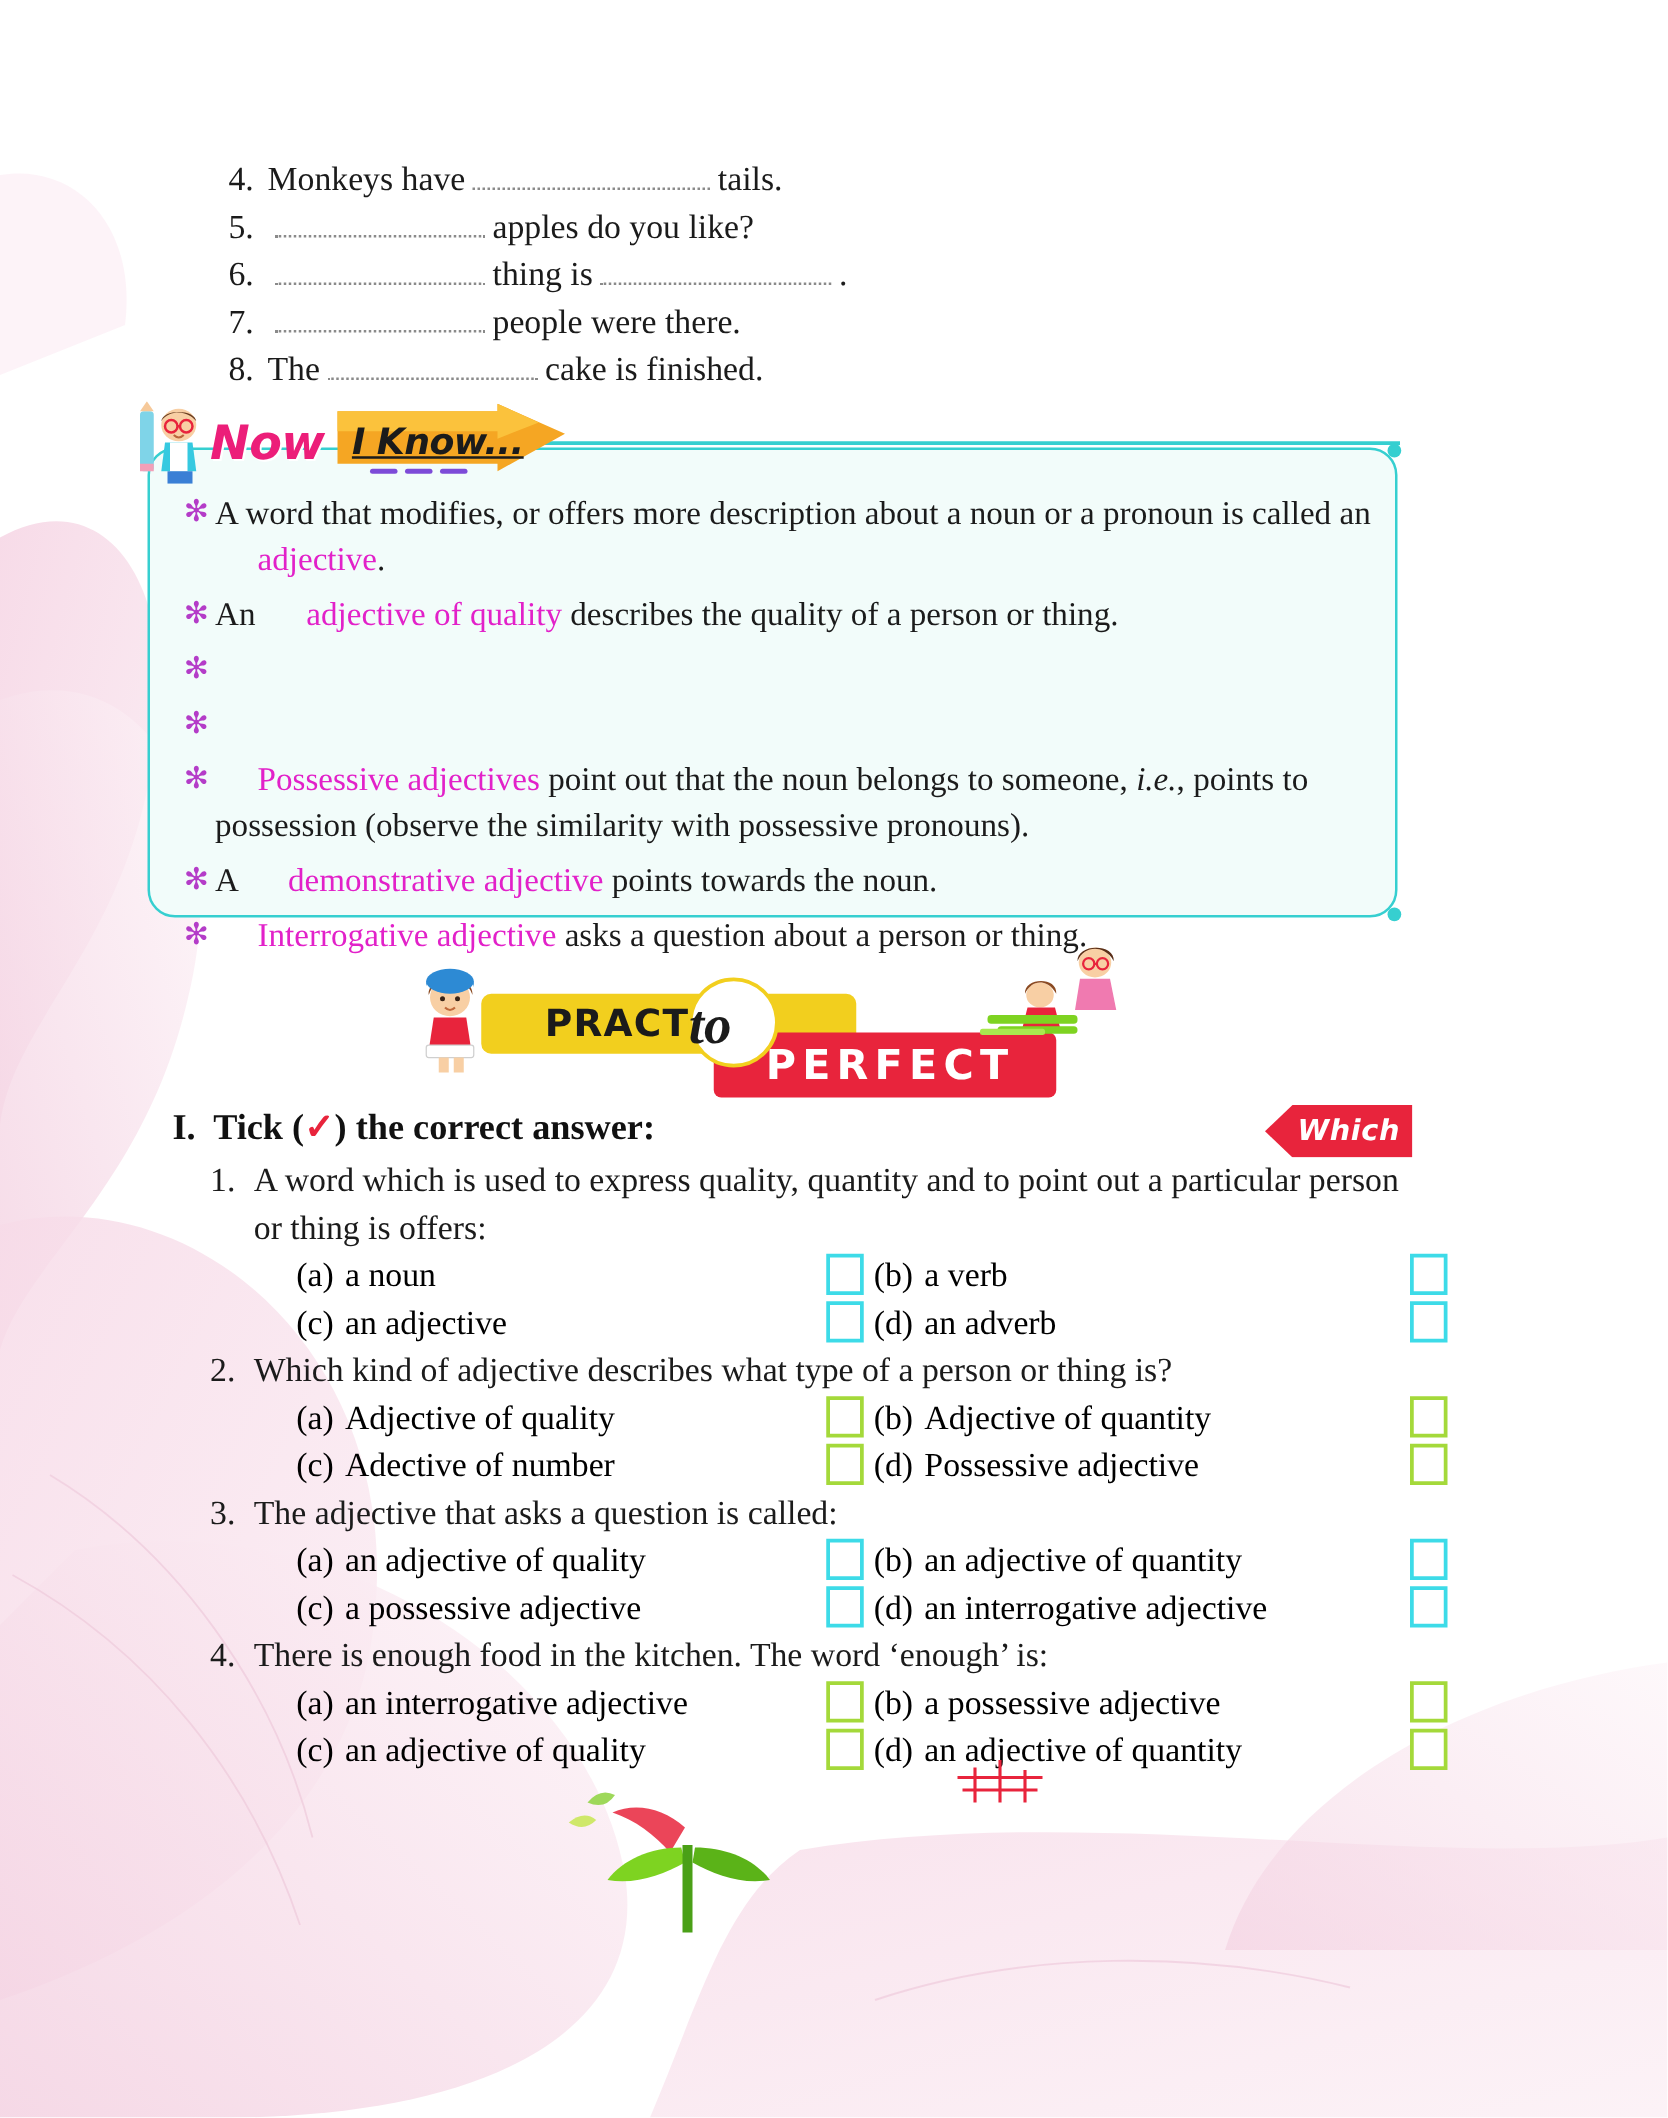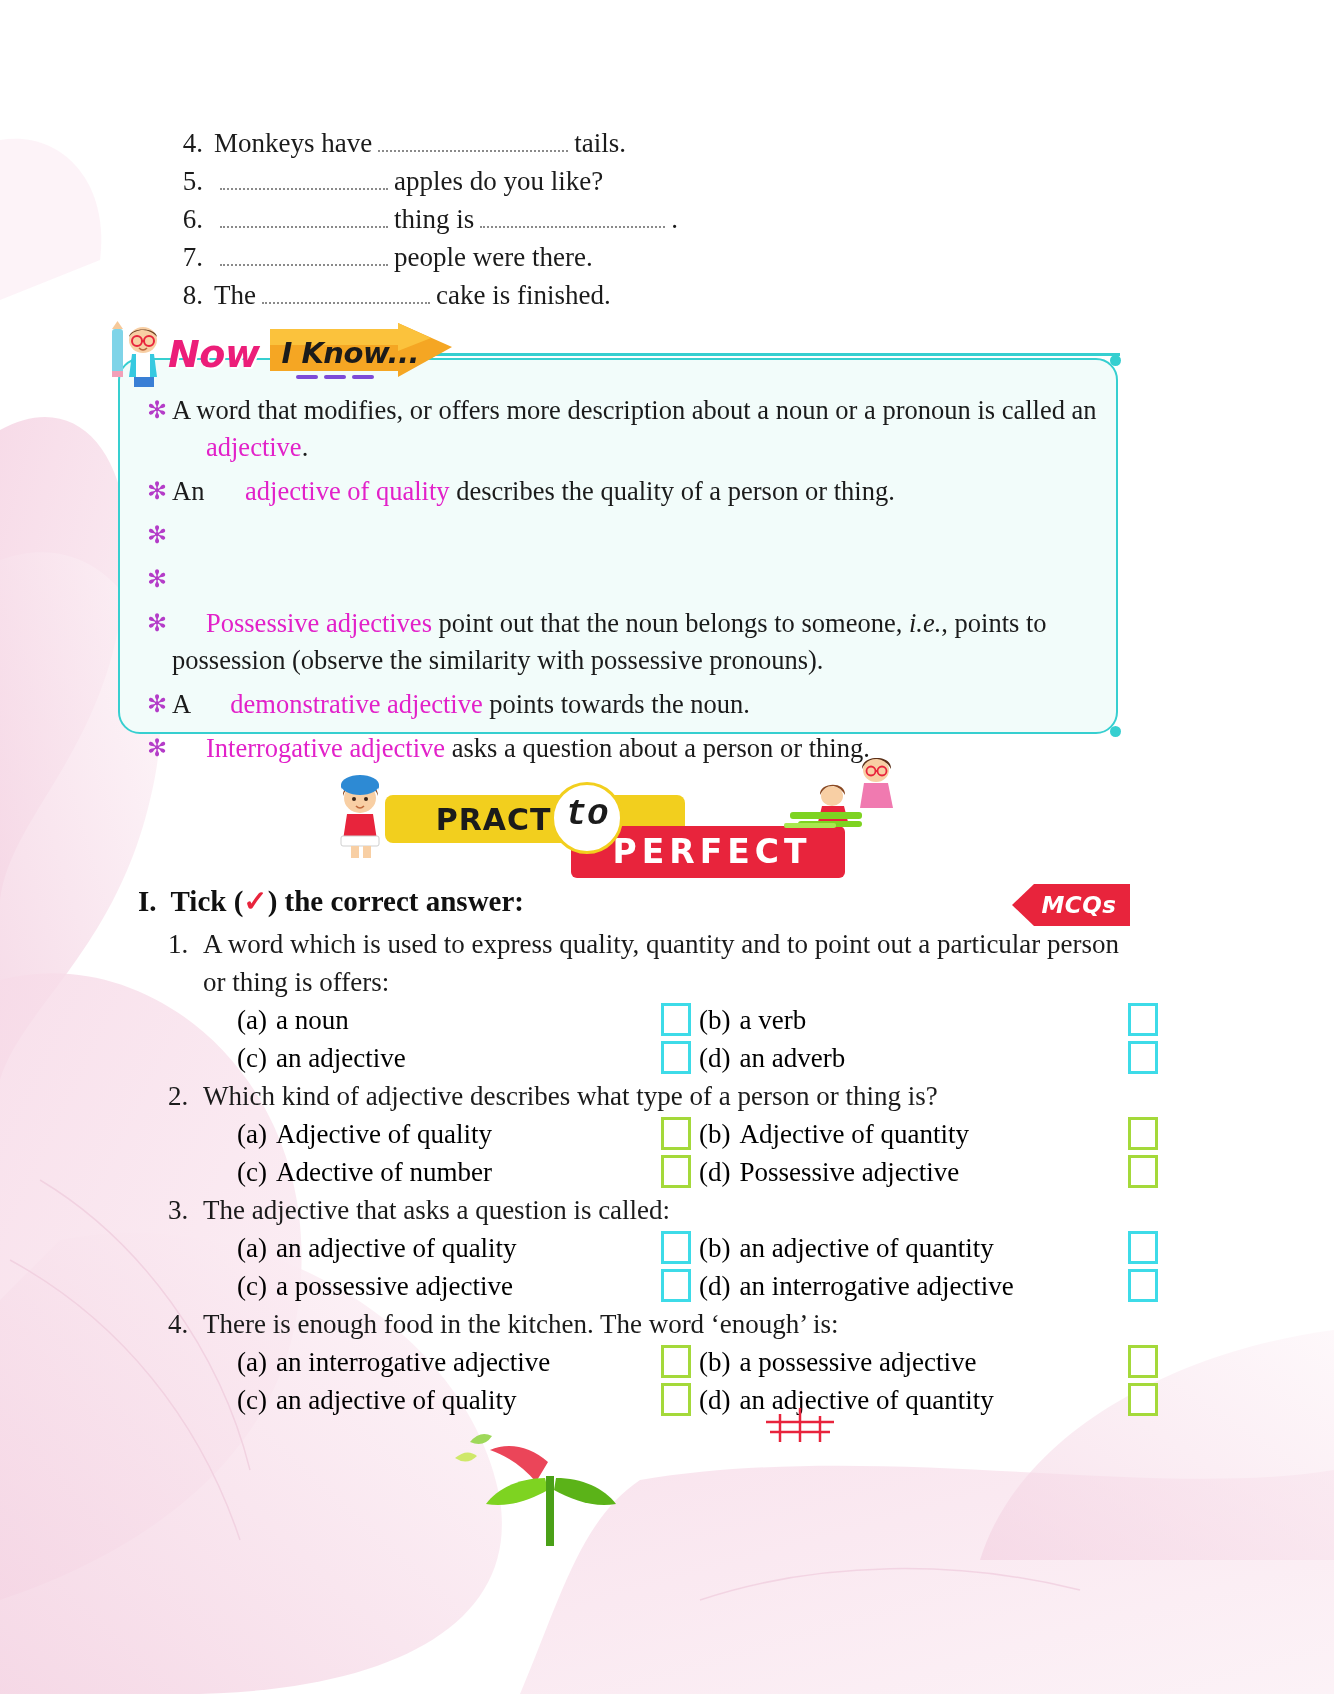--- a/index.html
+++ b/index.html
@@ -105,20 +105,21 @@
   .nik-badge-text {
     position: absolute;
     left: 16px;
     top: 13px;
     font-family: "DejaVu Sans", sans-serif;
     font-weight: bold;
     font-style: italic;
     font-size: 29px;
     color: #1b1b1b;
     letter-spacing: -0.5px;
+    text-decoration: underline;
   }
   .nik-line {
     position: absolute;
     left: 398px;
     top: 353px;
     width: 722px;
     height: 3px;
     background: #36cfd0;
     z-index: 8;
   }
@@ -217,25 +218,25 @@
     height: 72px;
     border-radius: 50%;
     background: #ffffff;
     border: 3px solid #f2cf1e;
   }
   .p2p-to {
     position: absolute;
     left: 226px;
     top: 42px;
     width: 72px;
-    text-align: center;
-    font-family: Liberation Mono, monospace;
+    text-align: left;
+    font-family: Liberation Serif, serif;
     font-style: italic;
     font-weight: bold;
-    font-size: 36px;
+    font-size: 44px;
     color: #1b1b1b;
   }
   .p2p-kid-l { position: absolute; left: 0px; top: 18px; width: 70px; height: 90px; }
   .p2p-kid-r { position: absolute; left: 455px; top: 0px; width: 130px; height: 85px; }
 
   
   .sec-head {
     position: absolute;
     left: 138px;
     top: 884px;
@@ -522,21 +523,21 @@
   </div>
 
   <div class="sec-head">
     <span class="rn">I.</span>
     <span>Tick (</span>
     <span class="tick">✓</span>
     <span>) the correct answer:</span>
   </div>
 
   <div class="mcq-badge">
-    <span>MCQs</span>
+    <span>Which</span>
   </div>
 
   <div class="qlist">
 
     <div class="q">
       <div class="q-stem">
         <span class="q-num">1.</span>
         <span class="q-body">A word which is used to express quality, quantity and to point out a particular person or thing is offers:</span>
       </div>
       <div class="opt-row-wrap">

